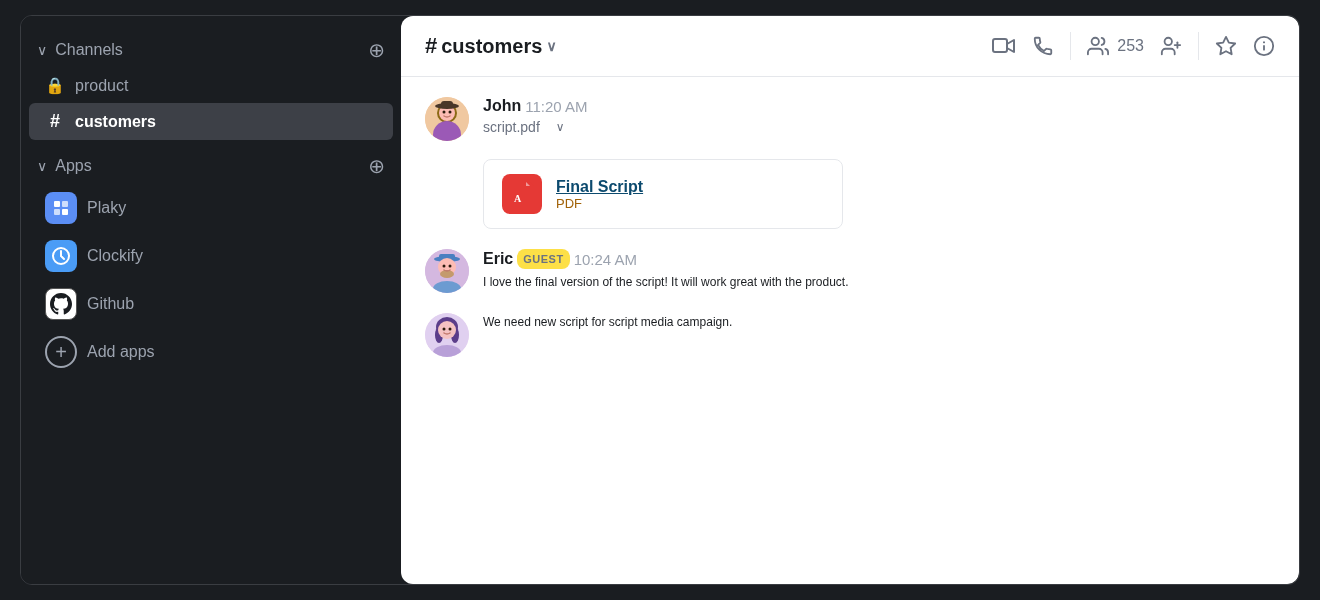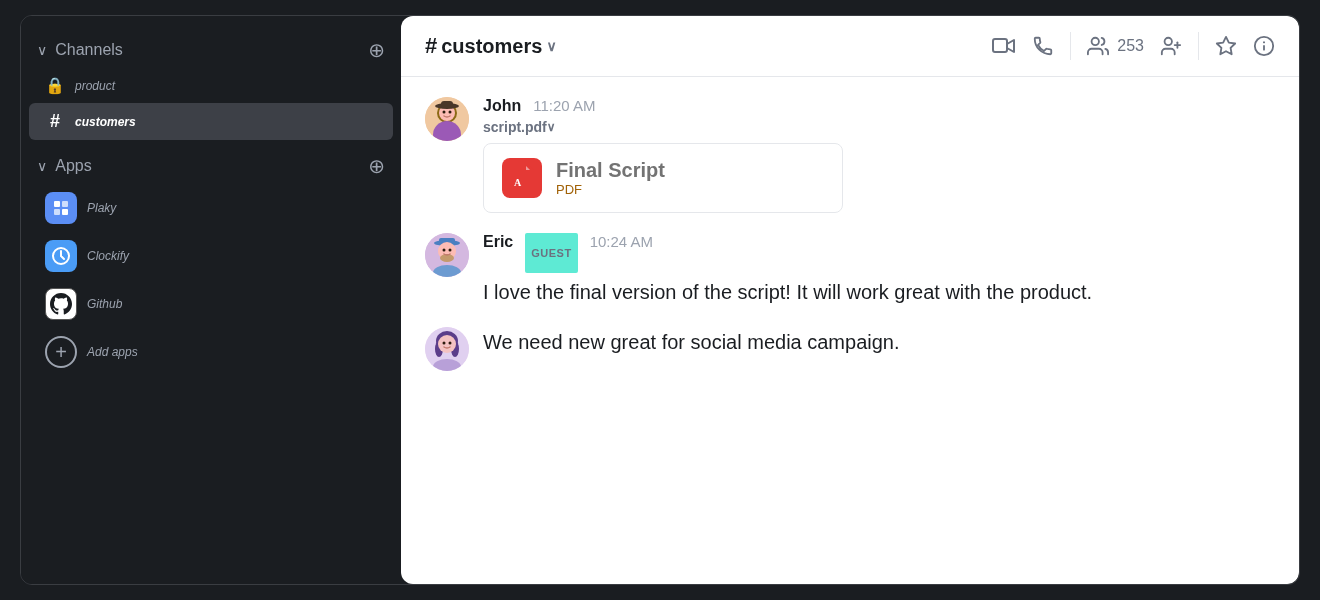--- a/index.html
+++ b/index.html
@@ -72,22 +72,21 @@
       background: #3d4047;
     }
     .sidebar-item-icon {
       color: #9ca3af;
       font-size: 16px;
       width: 20px;
       text-align: center;
     }
     .sidebar-item-label {
       color: #9ca3af;
-      font-size: 12px;
-      font-style: italic;
+      font-size: 16px;
     }
     .sidebar-item.active .sidebar-item-label {
       color: #ffffff;
       font-weight: 600;
     }
     .sidebar-item.active .sidebar-item-icon {
       color: #ffffff;
     }
     .app-icon {
       width: 32px;
@@ -236,56 +235,55 @@
       background: #d4b8e0;
     }
     .avatar-mia {
       background: #e8d4f0;
     }
     .message-body {
       flex: 1;
     }
     .message-header {
       display: flex;
-      align-items: flex-start;
-      gap: 12px;
+      align-items: center;
+      gap: 4px;
       margin-bottom: 4px;
     }
     .message-sender {
       font-size: 16px;
       font-weight: 700;
       color: #1a1d21;
     }
     .message-time {
       font-size: 15px;
       color: #9ca3af;
     }
     .guest-badge {
-      background: #5eead4;
+      background: #fde047;
       color: #6b7280;
       font-size: 11px;
       font-weight: 700;
-      padding: 14px 6px;
-      border-radius: 2px;
+      padding: 4px 6px;
+      border-radius: 8px;
       letter-spacing: 0.5px;
     }
     .message-text {
-      font-size: 20px;
+      font-size: 12px;
       color: #1a1d21;
       line-height: 1.5;
     }
     .file-attachment-header {
       display: flex;
       align-items: center;
-      gap: 0;
-      margin-bottom: 8px;
+      gap: 16px;
+      margin-bottom: 24px;
       color: #6b7280;
       font-size: 14px;
       cursor: pointer;
-      font-weight: bold;
     }
     .file-card {
       display: flex;
       align-items: center;
       gap: 14px;
       border: 1px solid #e5e7eb;
       border-radius: 8px;
       padding: 14px 18px;
       width: 360px;
       cursor: pointer;
@@ -301,23 +299,24 @@
       color: white;
       font-size: 20px;
       font-weight: bold;
       flex-shrink: 0;
     }
     .file-info {
       display: flex;
       flex-direction: column;
     }
     .file-name {
-      font-size: 20px;
+      font-size: 16px;
       font-weight: 600;
-      color: #737373;
+      color: #0c4a6e;
+      text-decoration: underline;
     }
     .file-type {
       font-size: 13px;
       color: #a16207;
       text-transform: uppercase;
     }
   </style>
 </head>
 <body>
 
@@ -538,19 +537,19 @@
 
             <ellipse cx="22" cy="40" rx="14" ry="8" fill="#b8a0d8"></ellipse>
 
             <circle cx="19" cy="16" r="1.5" fill="#2d1b0e"></circle>
             <circle cx="25" cy="16" r="1.5" fill="#2d1b0e"></circle>
 
             <path d="M19 20 Q22 22 25 20" stroke="#c0786b" stroke-width="1.5" fill="none" stroke-linecap="round"></path>
           </svg>
         </div>
         <div class="message-body">
-          <p class="message-text">We need new great for social media campaign.</p>
+          <p class="message-text">We need new script for script media campaign.</p>
         </div>
       </div>
 
     </div>
   </div>
 </div>
 
 </body></html>

